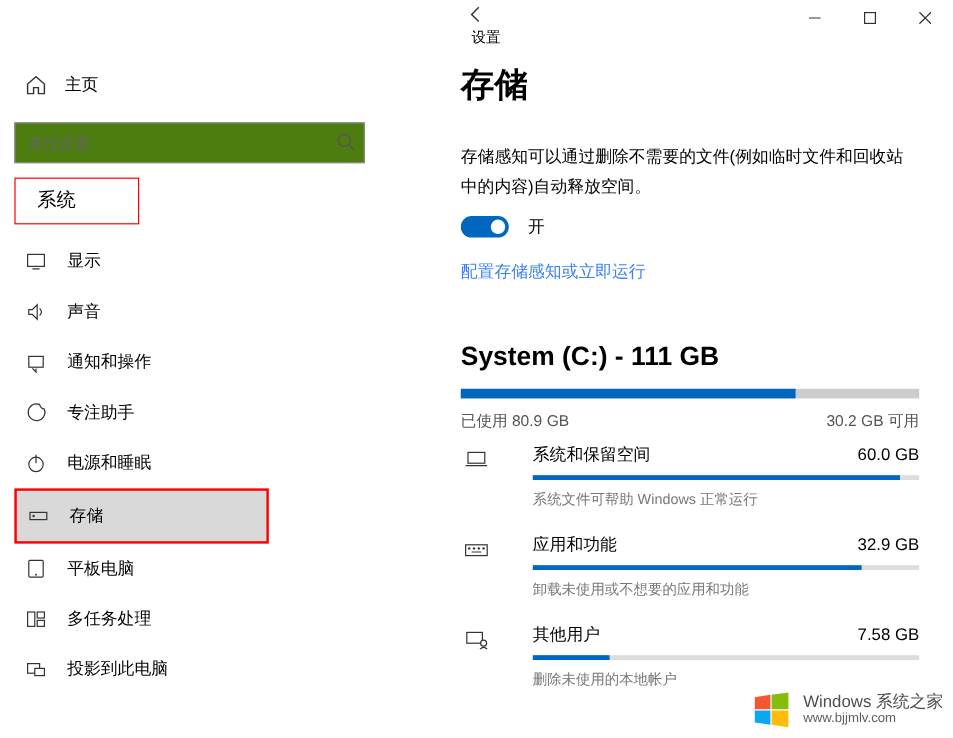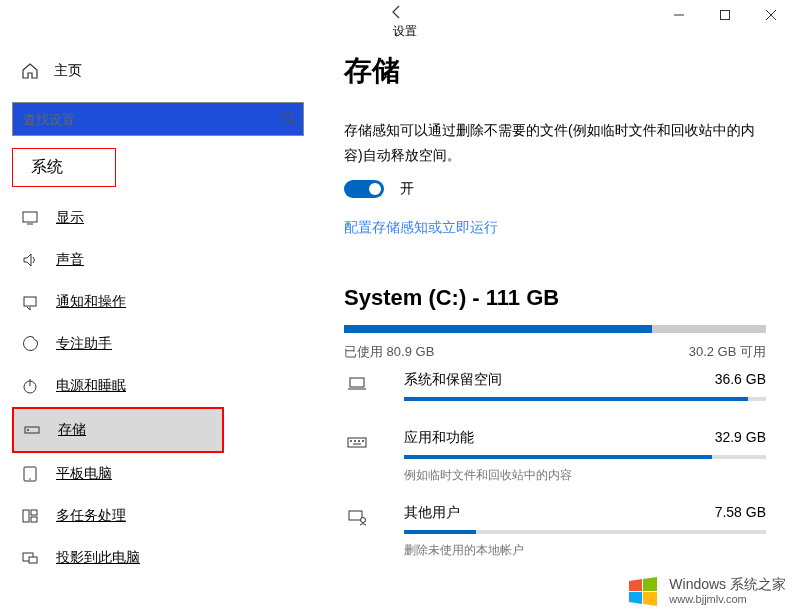--- a/index.html
+++ b/index.html
@@ -8,35 +8,35 @@
 .header {
   height: 40px; display: flex; align-items: center; padding: 0 8px;
   position: relative;
   flex-direction: column;
 }
 .back-btn { width: 30px; height: 30px; display: flex; align-items: center; justify-content: center; cursor: pointer; border-radius: 2px; }
 .title { margin-left: 16px; font-size: 12px; }
 .win-controls { position: absolute; right: 0; top: 0; display: flex; }
 .win-btn { width: 46px; height: 30px; display: flex; align-items: center; justify-content: center; cursor: pointer; font-size: 14px; }
 
-.layout { display: flex; height: calc(100% - 40px); }
+.layout { display: flex; height: calc(100% - 40px); gap: 40px; }
 .sidebar { width: 316px; padding: 12px 0 0 0; border-right: 0; position: relative; }
 .sidebar-inner { padding: 0 12px; }
 .home-row { display: flex; align-items: center; padding: 10px 6px; cursor: pointer; margin-bottom: 12px; }
 .home-row .icon-wrap { width: 24px; display: flex; justify-content: center; margin-right: 12px; }
 .home-label { font-size: 14px; }
 
 .search-wrap { position: relative; margin-bottom: 12px; }
-.search-input { width: 100%; height: 34px; border: 1px solid #888; padding: 0 34px 0 10px; font-size: 13px; background: #1d4ed8; }
+.search-input { width: 100%; height: 34px; border: 1px solid #888; padding: 0 34px 0 10px; font-size: 13px; background: #4d7c0f; }
 .search-input::placeholder { color: #666; }
 .search-icon { position: absolute; right: 8px; top: 8px; pointer-events: none; }
 .red-box-cat { border: 1px solid #f00; padding: 8px 18px; margin: 0 0 6px 0; display: inline-block; width: 104px; box-sizing: border-box; }
 
 .nav-list { list-style: none; padding-top: 4px; }
-.nav-item { display: flex; align-items: center; padding: 12px 6px; cursor: pointer; font-size: 14px; position: relative; margin-right: 80px; text-decoration: underline; }
+.nav-item { display: flex; align-items: center; padding: 12px 6px; cursor: pointer; font-size: 14px; position: relative; margin-right: 80px; }
 .nav-item .icon-wrap { width: 24px; display: flex; justify-content: center; margin-right: 14px; color: #222; }
 .nav-item.active { background: #d9d9d9; }
 .red-box-item { border: 2px solid #f00; margin-right: 80px; }
 
 .content { flex: 1; padding: 12px 28px 0 28px; overflow: hidden; position: relative; }
 .page-title { font-size: 28px; font-weight: 600; margin-bottom: 28px; }
 .desc { font-size: 14px; line-height: 1.8; margin-bottom: 12px; }
 .toggle-row { display: flex; align-items: center; gap: 16px; margin-bottom: 20px; }
 .toggle { width: 40px; height: 18px; border-radius: 18px; background: #0067c0; position: relative; cursor: pointer; }
 .toggle::after { content: ""; position: absolute; right: 3px; top: 3px; width: 12px; height: 12px; border-radius: 50%; background: #fff; }
@@ -227,25 +227,26 @@
     <div class="cat-item">
       <div class="cat-icon">
           <svg width="22" height="22" viewBox="0 0 22 22">
             <rect x="4" y="5" width="14" height="9" stroke="#333" fill="none"></rect>
             <line x1="2" y1="16" x2="20" y2="16" stroke="#333"></line>
           </svg>
         </div>
       <div class="cat-body">
         <div class="cat-head">
             <span>系统和保留空间</span>
-            <span>36.6 GB</span>
+            <span>60.0 GB</span>
           </div>
         <div class="cat-bar">
             <div class="cat-bar-fill" style="width:95%"></div>
           </div>
+        <div class="cat-sub">系统文件可帮助 Windows 正常运行</div>
       </div>
     </div>
 
     <div class="cat-item">
       <div class="cat-icon">
           <svg width="22" height="22" viewBox="0 0 22 22">
             <rect x="2" y="7" width="18" height="9" stroke="#333" fill="none"></rect>
             <line x1="5" y1="10" x2="5" y2="10" stroke="#333" stroke-width="2" stroke-linecap="round"></line>
             <line x1="9" y1="10" x2="9" y2="10" stroke="#333" stroke-width="2" stroke-linecap="round"></line>
             <line x1="13" y1="10" x2="13" y2="10" stroke="#333" stroke-width="2" stroke-linecap="round"></line>
@@ -254,21 +255,21 @@
           </svg>
         </div>
       <div class="cat-body">
         <div class="cat-head">
             <span>应用和功能</span>
             <span>32.9 GB</span>
           </div>
         <div class="cat-bar">
             <div class="cat-bar-fill" style="width:85%"></div>
           </div>
-        <div class="cat-sub">例如临时文件和回收站中的内容</div>
+        <div class="cat-sub">卸载未使用或不想要的应用和功能</div>
       </div>
     </div>
 
     <div class="cat-item">
       <div class="cat-icon">
           <svg width="22" height="22" viewBox="0 0 22 22">
             <rect x="3" y="5" width="13" height="9" stroke="#333" fill="none"></rect>
             <circle cx="17" cy="14" r="2.5" stroke="#333" fill="#fff"></circle>
             <path d="M14 19 Q17 16 20 19" stroke="#333" fill="none"></path>
           </svg>

